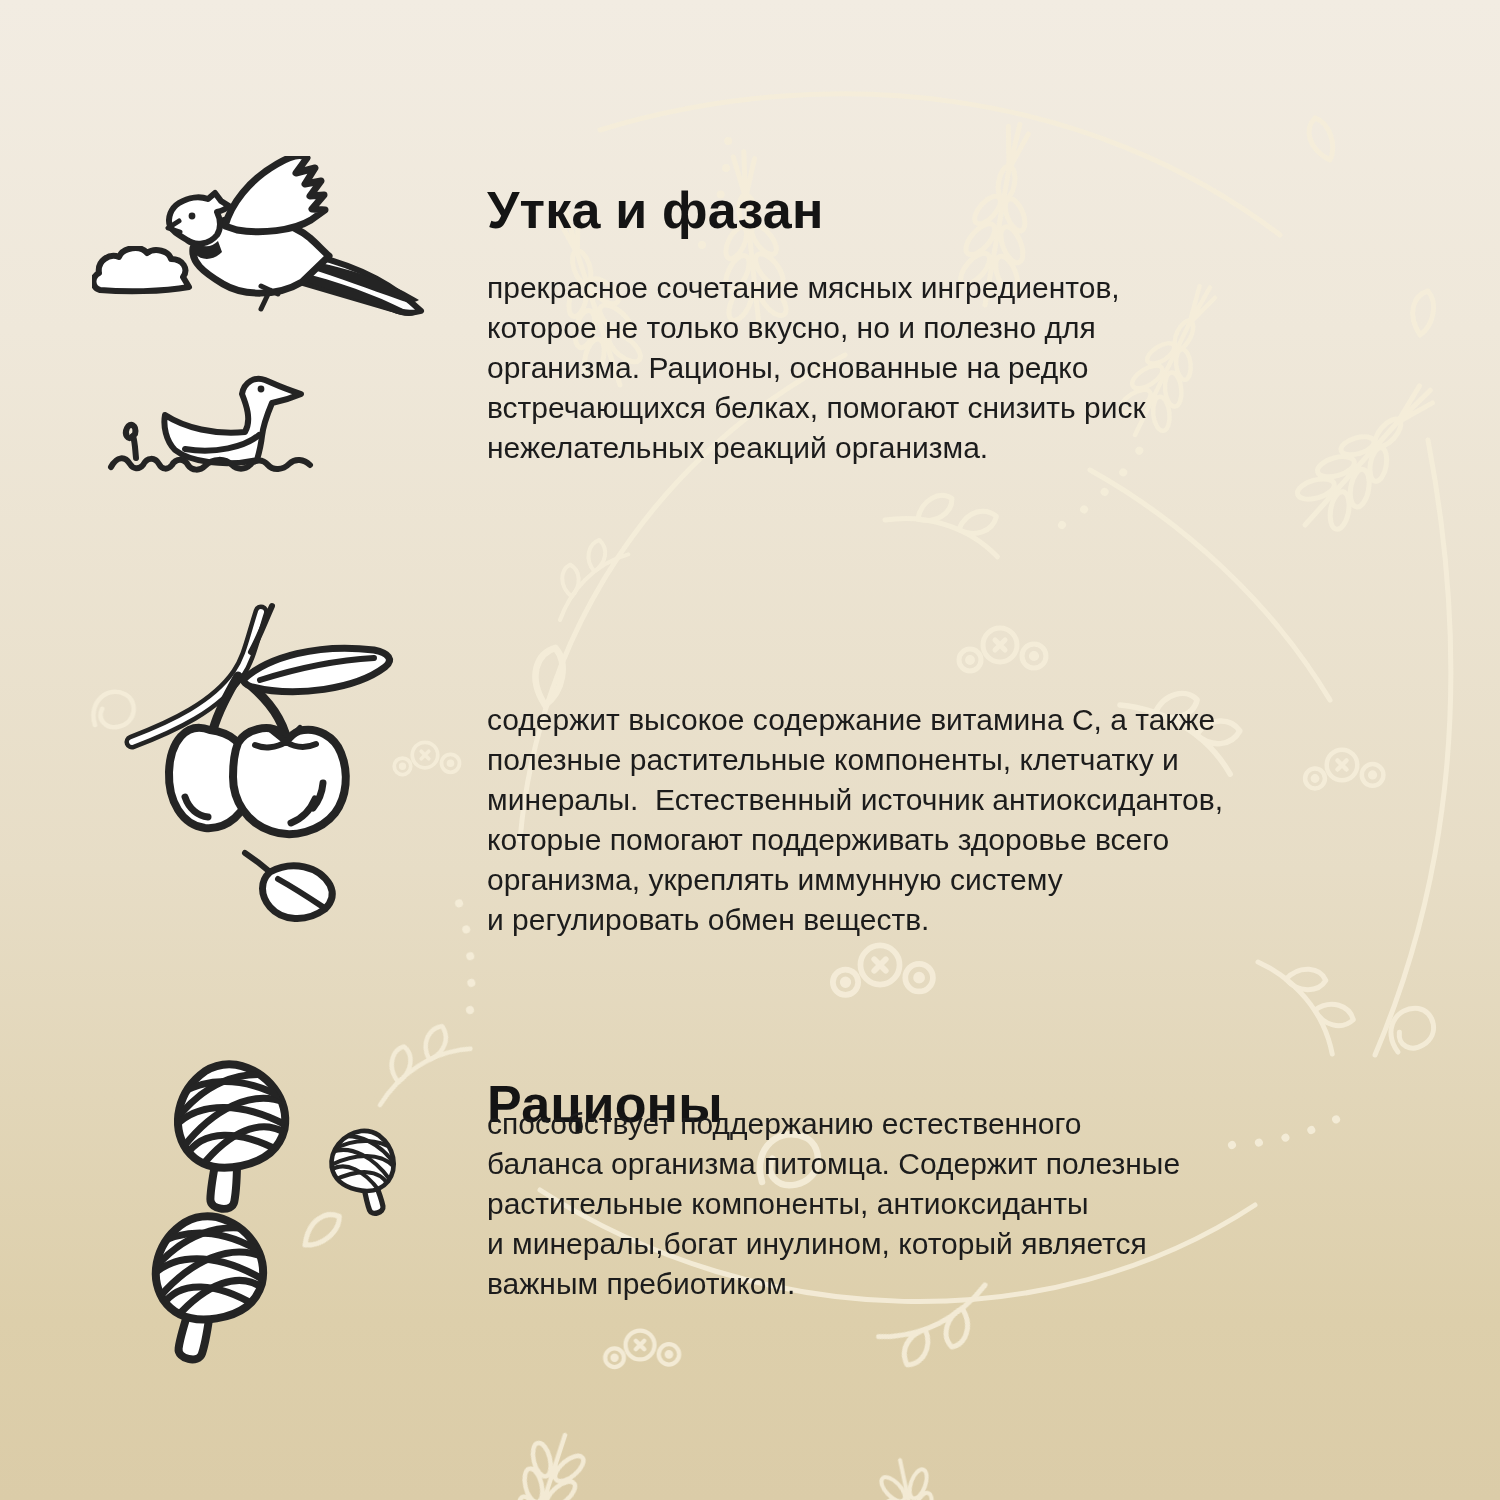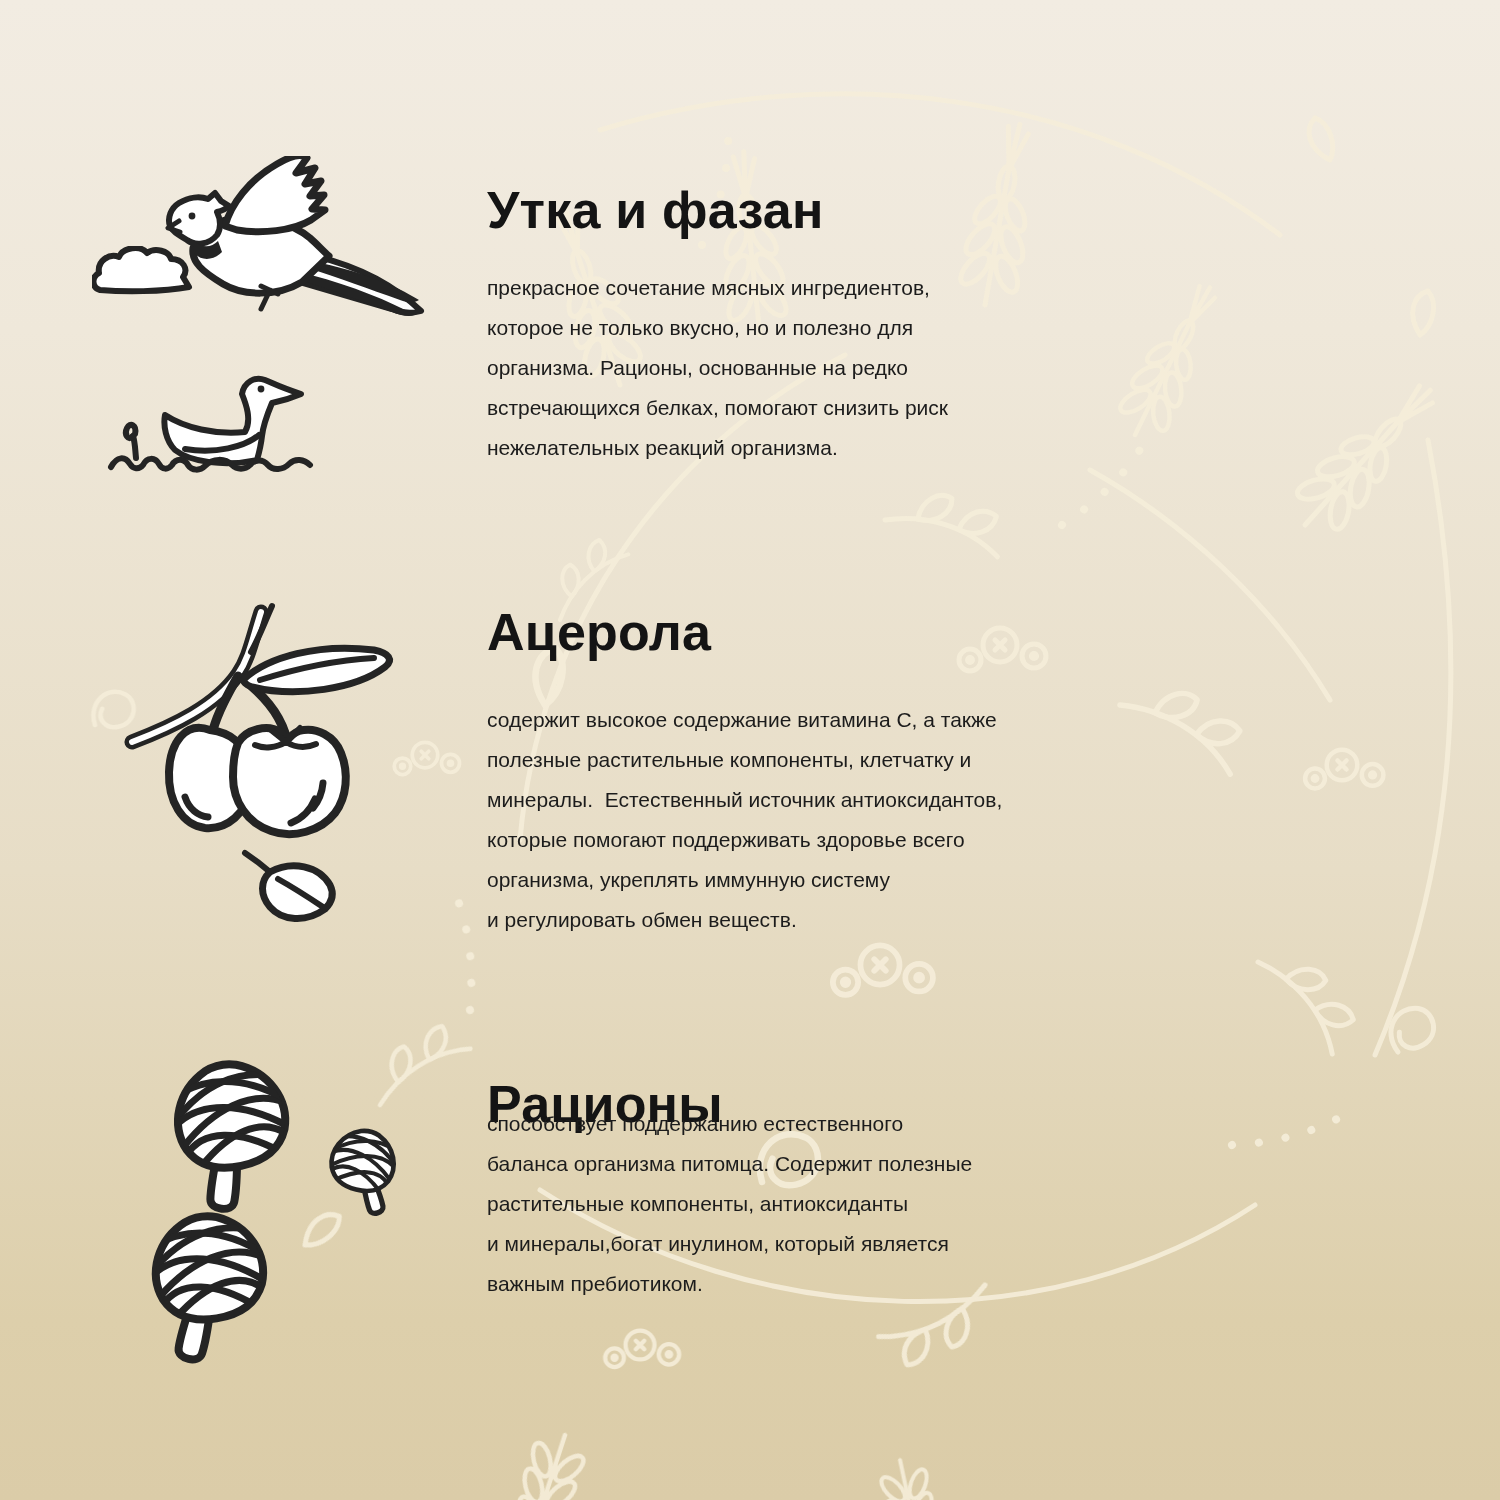--- a/index.html
+++ b/index.html
@@ -14,21 +14,21 @@
   .bgpat{position:absolute;left:0;top:0;width:1500px;height:1500px;}
   .illus{position:absolute;}
   h2.title{
     position:absolute;left:487px;margin:0;
     font-size:52px;line-height:56px;font-weight:700;
     letter-spacing:0.2px;color:#141414;
   }
   p.body{
     position:absolute;left:487px;margin:0;
     width:930px;
-    font-size:21px;line-height:40px;font-weight:400;
+    font-size:30px;line-height:40px;font-weight:400;
     color:#1c1c1c;white-space:pre-line;
   }
   #title-1{top:182px}  #body-1{top:268px}
   #title-2{top:604px}  #body-2{top:700px}
   #title-3{top:1076px} #body-3{top:1104px}
   #cloud-illus{left:92px;top:246px;}
   #pheasant-illus{left:165px;top:156px;}
   #duck-illus{left:105px;top:370px;}
   #acerola-illus{left:86px;top:600px;}
   #artichoke-illus{left:143px;top:1040px;}
@@ -183,21 +183,20 @@
       <path d="M 152,143 C 160,129 182,124 194,132 C 198,135 200,139 200,142 C 203,138 207,133 213,131 C 231,126 249,137 255,153 C 263,173 261,197 249,213 C 235,231 207,239 185,231 C 161,223 147,201 147,177 C 147,164 148,153 152,143 Z" fill="#ffffff" class="ink" stroke-width="8"></path>
       <path d="M 200,142 L 185,130 M 200,142 L 214,128 M 200,142 C 190,148 178,149 169,145 M 200,142 C 210,148 221,148 230,144" fill="none" class="ink" stroke-width="6"></path>
       <path d="M 237,183 C 236,194 232,202 227,208 M 229,199 C 224,211 215,219 205,223" fill="none" class="ink" stroke-width="7"></path>
 
       <path d="M 159,253 C 168,259 176,265 184,272" fill="none" class="ink" stroke-width="6"></path>
       <path d="M 184,272 C 206,260 233,266 244,285 C 248,293 247,301 239,309 C 220,323 196,321 184,307 C 174,295 174,281 184,272 Z" fill="#ffffff" class="ink" stroke-width="7"></path>
       <path d="M 192,279 C 210,289 225,299 237,307" fill="none" class="ink" stroke-width="6"></path>
     </g>
   </svg>
 
-  <h2 id="title-2" class="title">Ацерола</h2>
   <p id="body-2" class="body">содержит высокое содержание витамина С, а также
 полезные растительные компоненты, клетчатку и
 минералы.&nbsp; Естественный источник антиоксидантов,
 которые помогают поддерживать здоровье всего
 организма, укреплять иммунную систему
 и регулировать обмен веществ.</p>
 
   <svg id="artichoke-illus" class="illus" width="330" height="330" viewBox="0 0 330 330" aria-hidden="true">
     <defs>
       <path id="budp" d="M -50,22 C -61,-6 -46,-38 -16,-51 C -5,-55 5,-55 16,-51 C 46,-38 61,-6 50,22 C 41,41 24,49 0,49 C -24,49 -41,41 -50,22 Z"></path>

